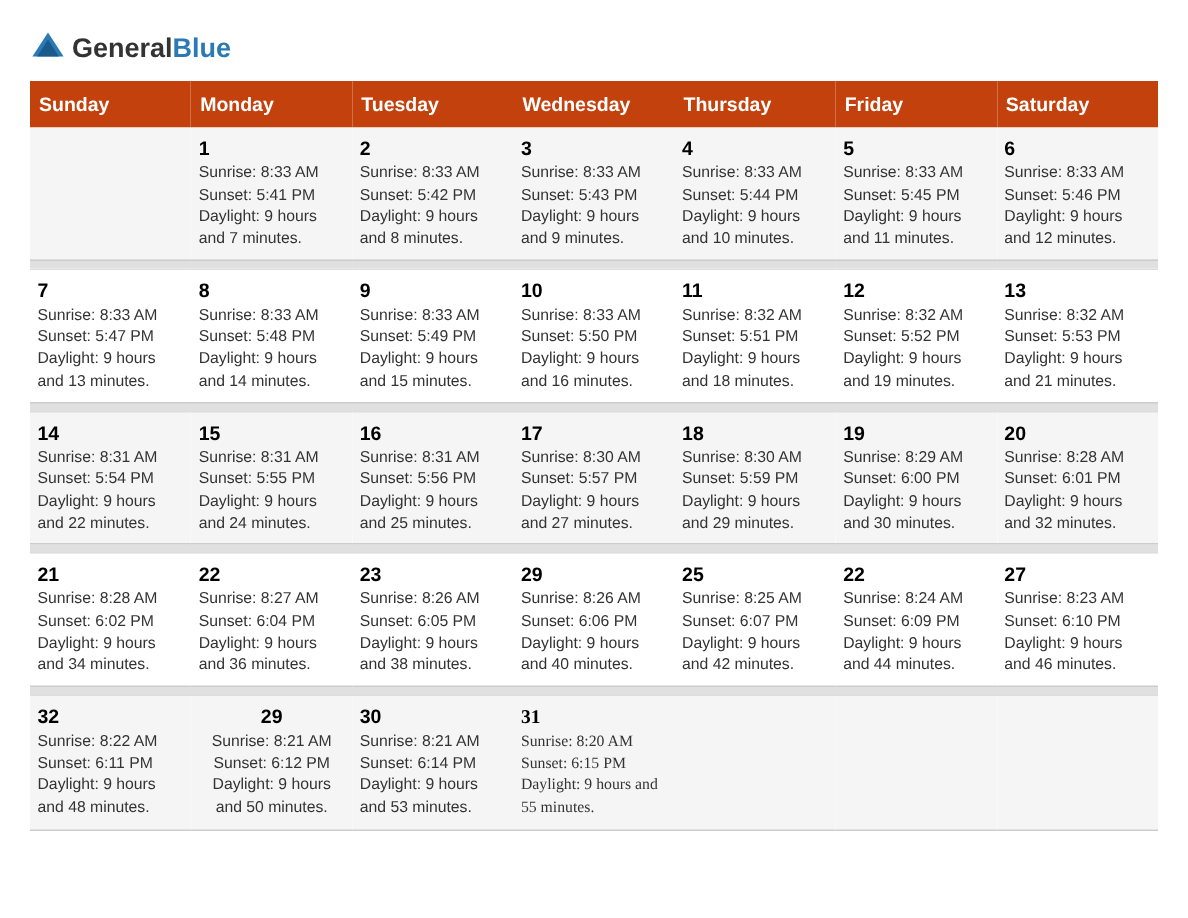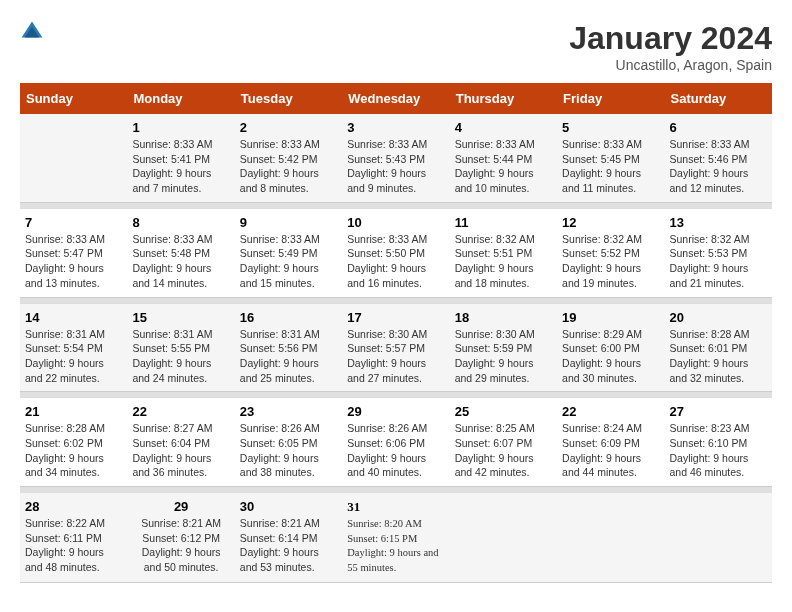--- a/index.html
+++ b/index.html
@@ -78,24 +78,23 @@
   </style>
 </head>
 <body>
 
 <div class="header-area">
   <div class="logo">
     <svg class="logo-icon" viewBox="0 0 30 30" xmlns="http://www.w3.org/2000/svg">
       <polygon points="15,2 28,22 2,22" fill="#2a7ab5"></polygon>
       <polygon points="15,8 24,22 6,22" fill="#1a5a8a"></polygon>
     </svg>
-  </div>
-  <div class="title-area">
-    <div class="main-title">January 2024</div>
-    <div class="subtitle">Uncastillo, Aragon, Spain</div>
+    <div>
+      <span style="font-size:18px;font-weight:bold;color:#333;">General</span><span style="font-size:18px;font-weight:bold;color:#2a7ab5;">Blue</span>
+    </div>
   </div>
 </div>
 
 <table>
   <thead>
     <tr>
     <th>Sunday</th>
         <th>Monday</th>
         <th>Tuesday</th>
         <th>Wednesday</th>
@@ -229,21 +228,21 @@
         <td style="vertical-align: top; padding: 6px 5px; min-height: 80px; height: 80px;">
           <span class="day-number">27</span>
           <div class="day-info">Sunrise: 8:23 AM<br>Sunset: 6:10 PM<br>Daylight: 9 hours and 46 minutes.</div>
         </td>
       </tr>
       <tr>
         <td colspan="7" style="height: 6px; background: rgb(224, 224, 224); padding: 0px;"></td>
       </tr>
       <tr style="border-bottom: 1px solid rgb(204, 204, 204); background: rgb(245, 245, 245);">
         <td style="vertical-align: top; padding: 6px 5px; min-height: 80px; height: 80px;">
-          <span class="day-number">28</span>
+          <span class="day-number">32</span>
           <div class="day-info">Sunrise: 8:22 AM<br>Sunset: 6:11 PM<br>Daylight: 9 hours and 48 minutes.</div>
         </td>
         <td style="vertical-align: top; padding: 6px 5px; min-height: 80px; height: 80px; text-align: center;">
           <span class="day-number">29</span>
           <div class="day-info">Sunrise: 8:21 AM<br>Sunset: 6:12 PM<br>Daylight: 9 hours and 50 minutes.</div>
         </td>
         <td style="vertical-align: top; padding: 6px 5px; min-height: 80px; height: 80px;">
           <span class="day-number">30</span>
           <div class="day-info">Sunrise: 8:21 AM<br>Sunset: 6:14 PM<br>Daylight: 9 hours and 53 minutes.</div>
         </td>

